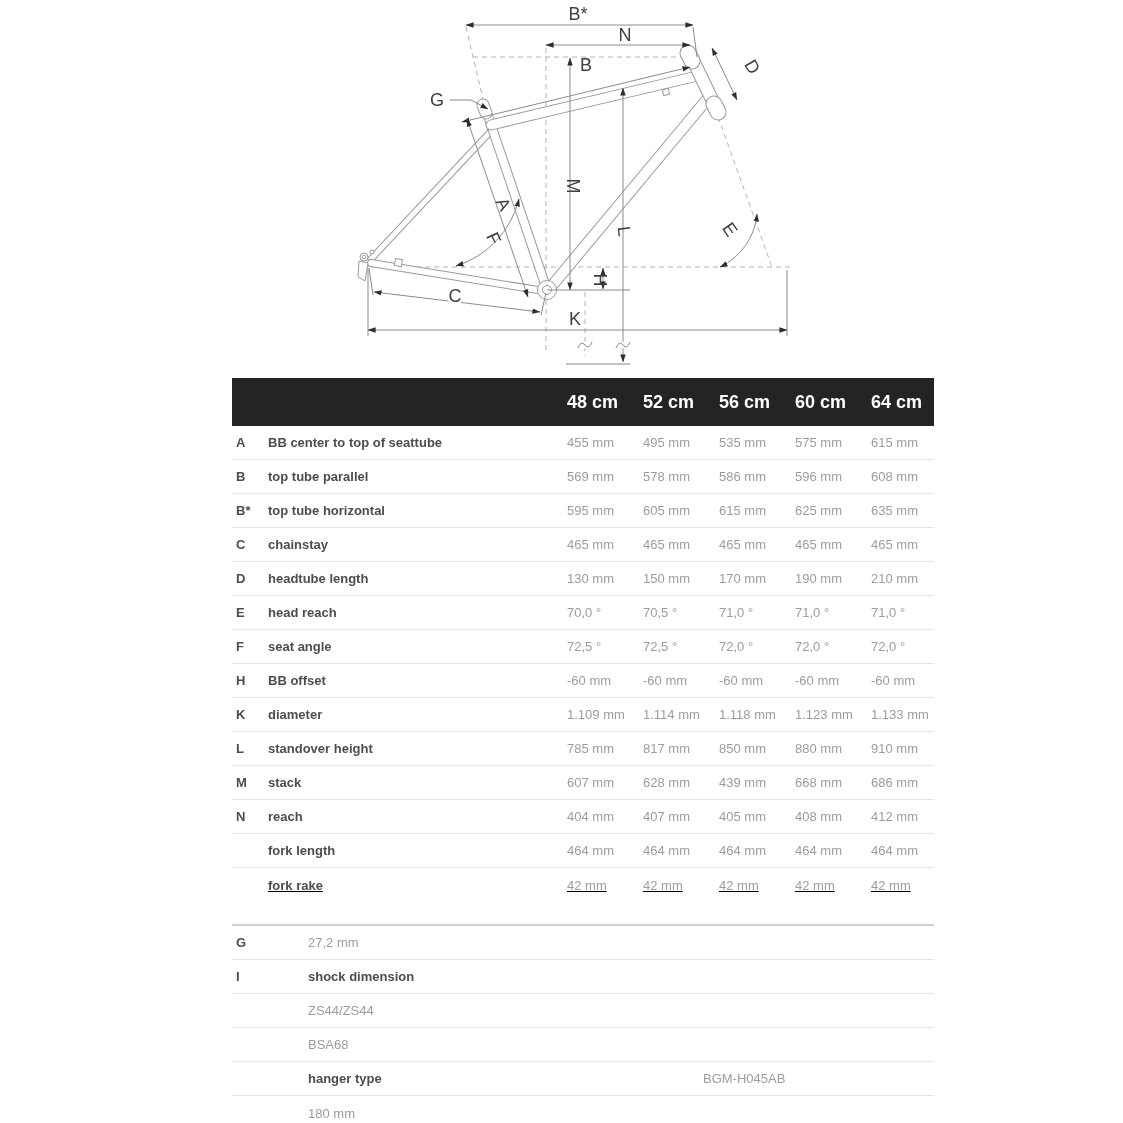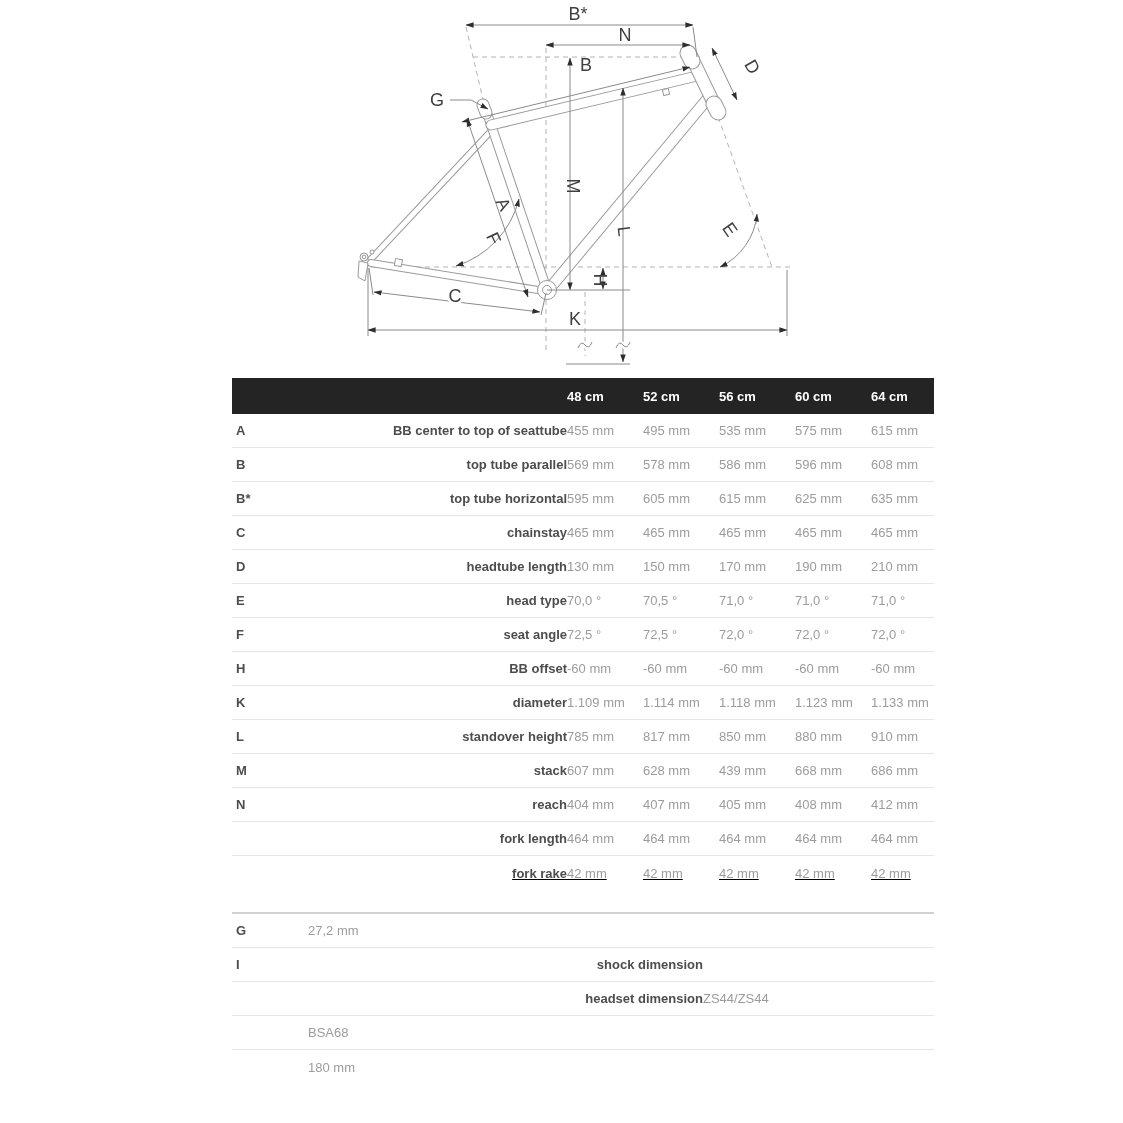--- a/index.html
+++ b/index.html
@@ -11,28 +11,28 @@
   }
   *{box-sizing:border-box;}
   html,body{margin:0;padding:0;background:#fff;}
   body{width:1123px;height:1123px;font-family:"Liberation Sans",sans-serif;}
   .page{position:relative;width:1123px;height:1123px;overflow:hidden;background:#fff;}
   .diagram-wrap{position:absolute;left:0;top:0;width:1123px;height:375px;}
   svg text{font-family:"Liberation Sans",sans-serif;}
 
   .tables{position:absolute;left:232px;top:378px;width:702px;}
   .g-head{display:grid;grid-template-columns:36px 299px 76px 76px 76px 76px 1fr;
-    align-items:center;height:36px;background:var(--header-bg);color:var(--header-text);
-    font-weight:bold;font-size:13px;}
+    align-items:center;height:48px;background:var(--header-bg);color:var(--header-text);
+    font-weight:bold;font-size:18px;}
   .g-row{display:grid;grid-template-columns:36px 299px 76px 76px 76px 76px 1fr;
     align-items:center;height:34px;font-size:13px;border-bottom:1px solid var(--row-border);}
   .g-rows .g-row:last-of-type{border-bottom:none;text-decoration:underline;}
   .cell{white-space:nowrap;overflow:hidden;}
   .key{padding-left:4px;font-weight:bold;color:var(--label-text);}
-  .lbl{font-weight:bold;color:var(--label-text);text-align:right;}
+  .lbl{font-weight:bold;color:var(--label-text);}
   .val{color:var(--value-text);}
 
   .s-table{margin-top:22px;border-top:2px solid var(--section-border);}
   .s-row{display:grid;grid-template-columns:76px 395px 1fr;align-items:center;
     height:34px;font-size:13px;border-bottom:1px solid var(--row-border);}
   .s-table .s-row:last-of-type{border-bottom:none;}
 
   
   .dash{stroke:var(--dash-line);fill:none;stroke-width:1;stroke-dasharray:5 4;}
   .dim{stroke:var(--dim-line);fill:none;stroke-width:1;}
@@ -193,21 +193,21 @@
           <span class="cell key">D</span>
           <span class="cell lbl">headtube length</span>
           <span class="cell val">130 mm</span>
           <span class="cell val">150 mm</span>
           <span class="cell val">170 mm</span>
           <span class="cell val">190 mm</span>
           <span class="cell val">210 mm</span>
         </div>
         <div class="g-row">
           <span class="cell key">E</span>
-          <span class="cell lbl">head type</span>
+          <span class="cell lbl">head reach</span>
           <span class="cell val">70,0 °</span>
           <span class="cell val">70,5 °</span>
           <span class="cell val">71,0 °</span>
           <span class="cell val">71,0 °</span>
           <span class="cell val">71,0 °</span>
         </div>
         <div class="g-row">
           <span class="cell key">F</span>
           <span class="cell lbl">seat angle</span>
           <span class="cell val">72,5 °</span>
@@ -286,26 +286,30 @@
           <span class="cell key">G</span>
           <span class="cell val">27,2 mm</span>
         </div>
         <div class="s-row">
           <span class="cell key">I</span>
           <span class="cell lbl">shock dimension</span>
           <span class="cell val"></span>
         </div>
         <div class="s-row">
           <span class="cell key"></span>
-          <span class="cell lbl">headset dimension</span>
           <span class="cell val">ZS44/ZS44</span>
         </div>
         <div class="s-row">
           <span class="cell key"></span>
           <span class="cell val">BSA68</span>
+        </div>
+        <div class="s-row">
+          <span class="cell key"></span>
+          <span class="cell lbl">hanger type</span>
+          <span class="cell val">BGM-H045AB</span>
         </div>
         <div class="s-row">
           <span class="cell key"></span>
           <span class="cell val">180 mm</span>
         </div>
     </div>
 
   </div>
 </div>
 

